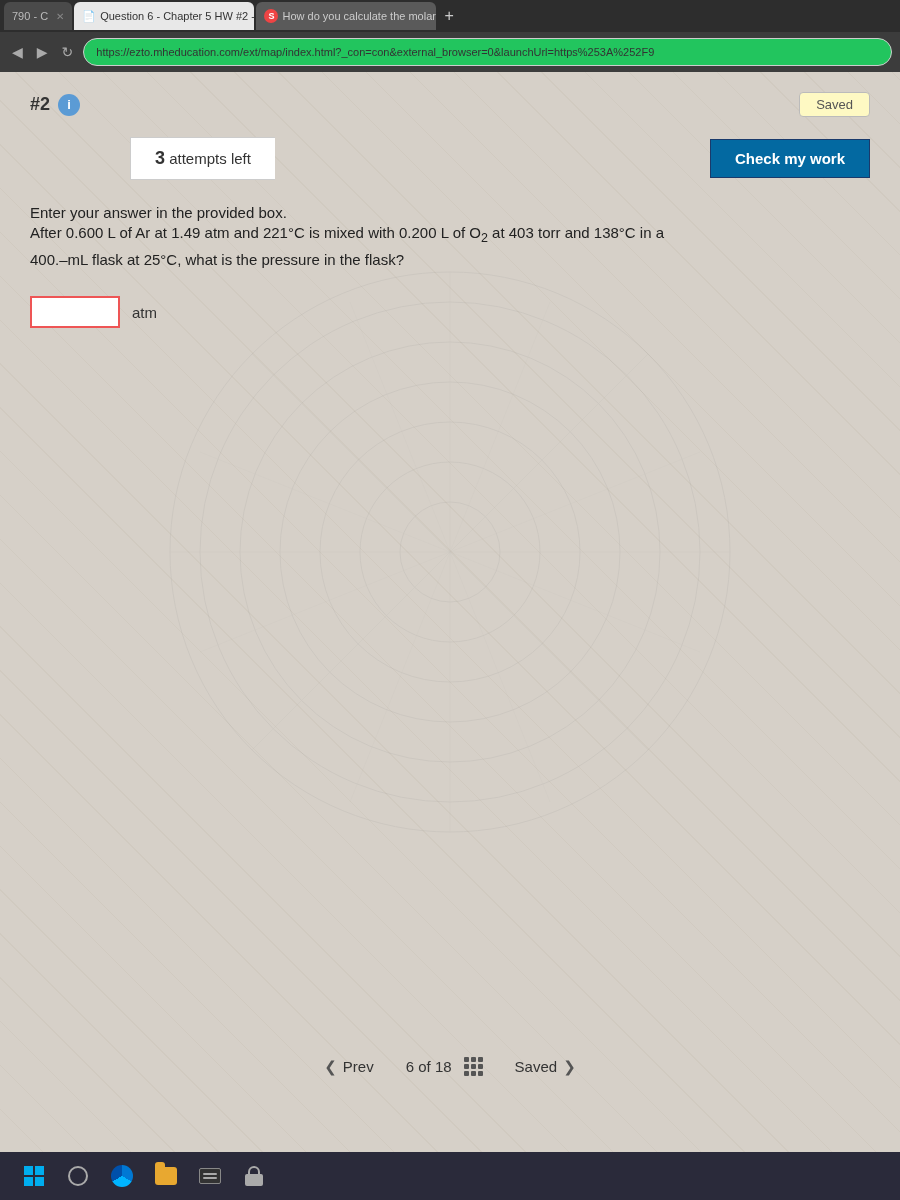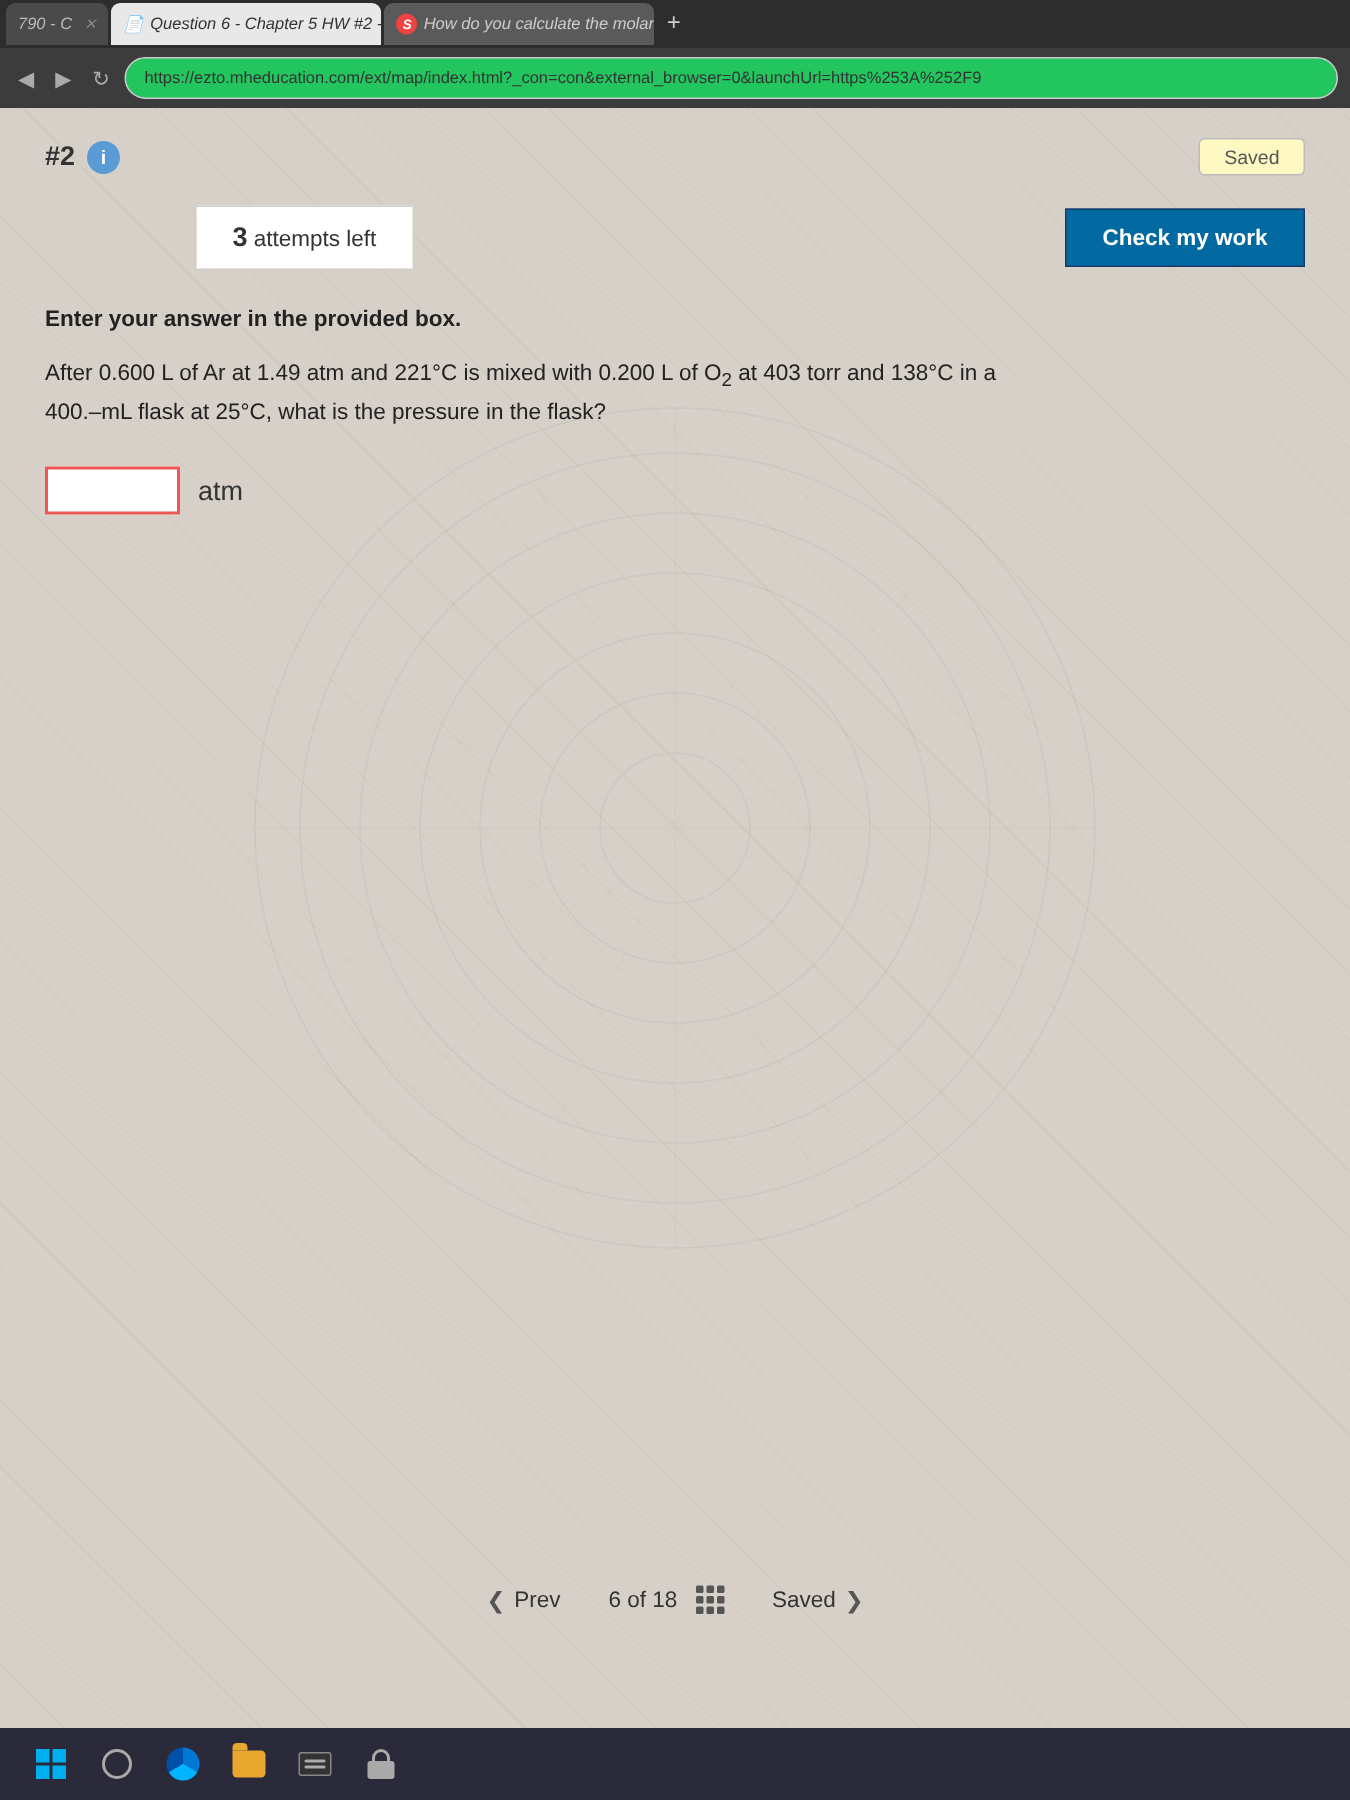--- a/index.html
+++ b/index.html
@@ -36,21 +36,20 @@
       background: #5a5a5a;
       border-radius: 6px 6px 0 0;
       padding: 0 8px;
       height: 28px;
       font-size: 11px;
       color: #ccc;
       gap: 4px;
       max-width: 180px;
       overflow: hidden;
       white-space: nowrap;
-      font-style: italic;
     }
 
     .tab-item.active {
       background: #e8e8e8;
       color: #333;
     }
 
     .tab-close {
       font-size: 10px;
       cursor: pointer;
@@ -231,23 +230,22 @@
       border: 1px solid #1a3a6b;
     }
 
     
     .question-body {
       margin-bottom: 24px;
     }
 
     .instruction-text {
       font-size: 15px;
-      font-weight: bold;
+      font-weight: normal;
       color: #222;
-      margin-bottom: 16px;
     }
 
     .question-text {
       font-size: 15px;
       color: #222;
       line-height: 1.6;
     }
 
     
     .answer-area {
@@ -261,21 +259,21 @@
       width: 90px;
       height: 32px;
       border: 2px solid #e55;
       background: white;
       padding: 0 6px;
       font-size: 14px;
       outline: none;
     }
 
     .unit-label {
-      font-size: 18px;
+      font-size: 15px;
       color: #333;
       font-weight: normal;
     }
 
     
     .bottom-nav {
       display: flex;
       align-items: center;
       justify-content: center;
       gap: 32px;

